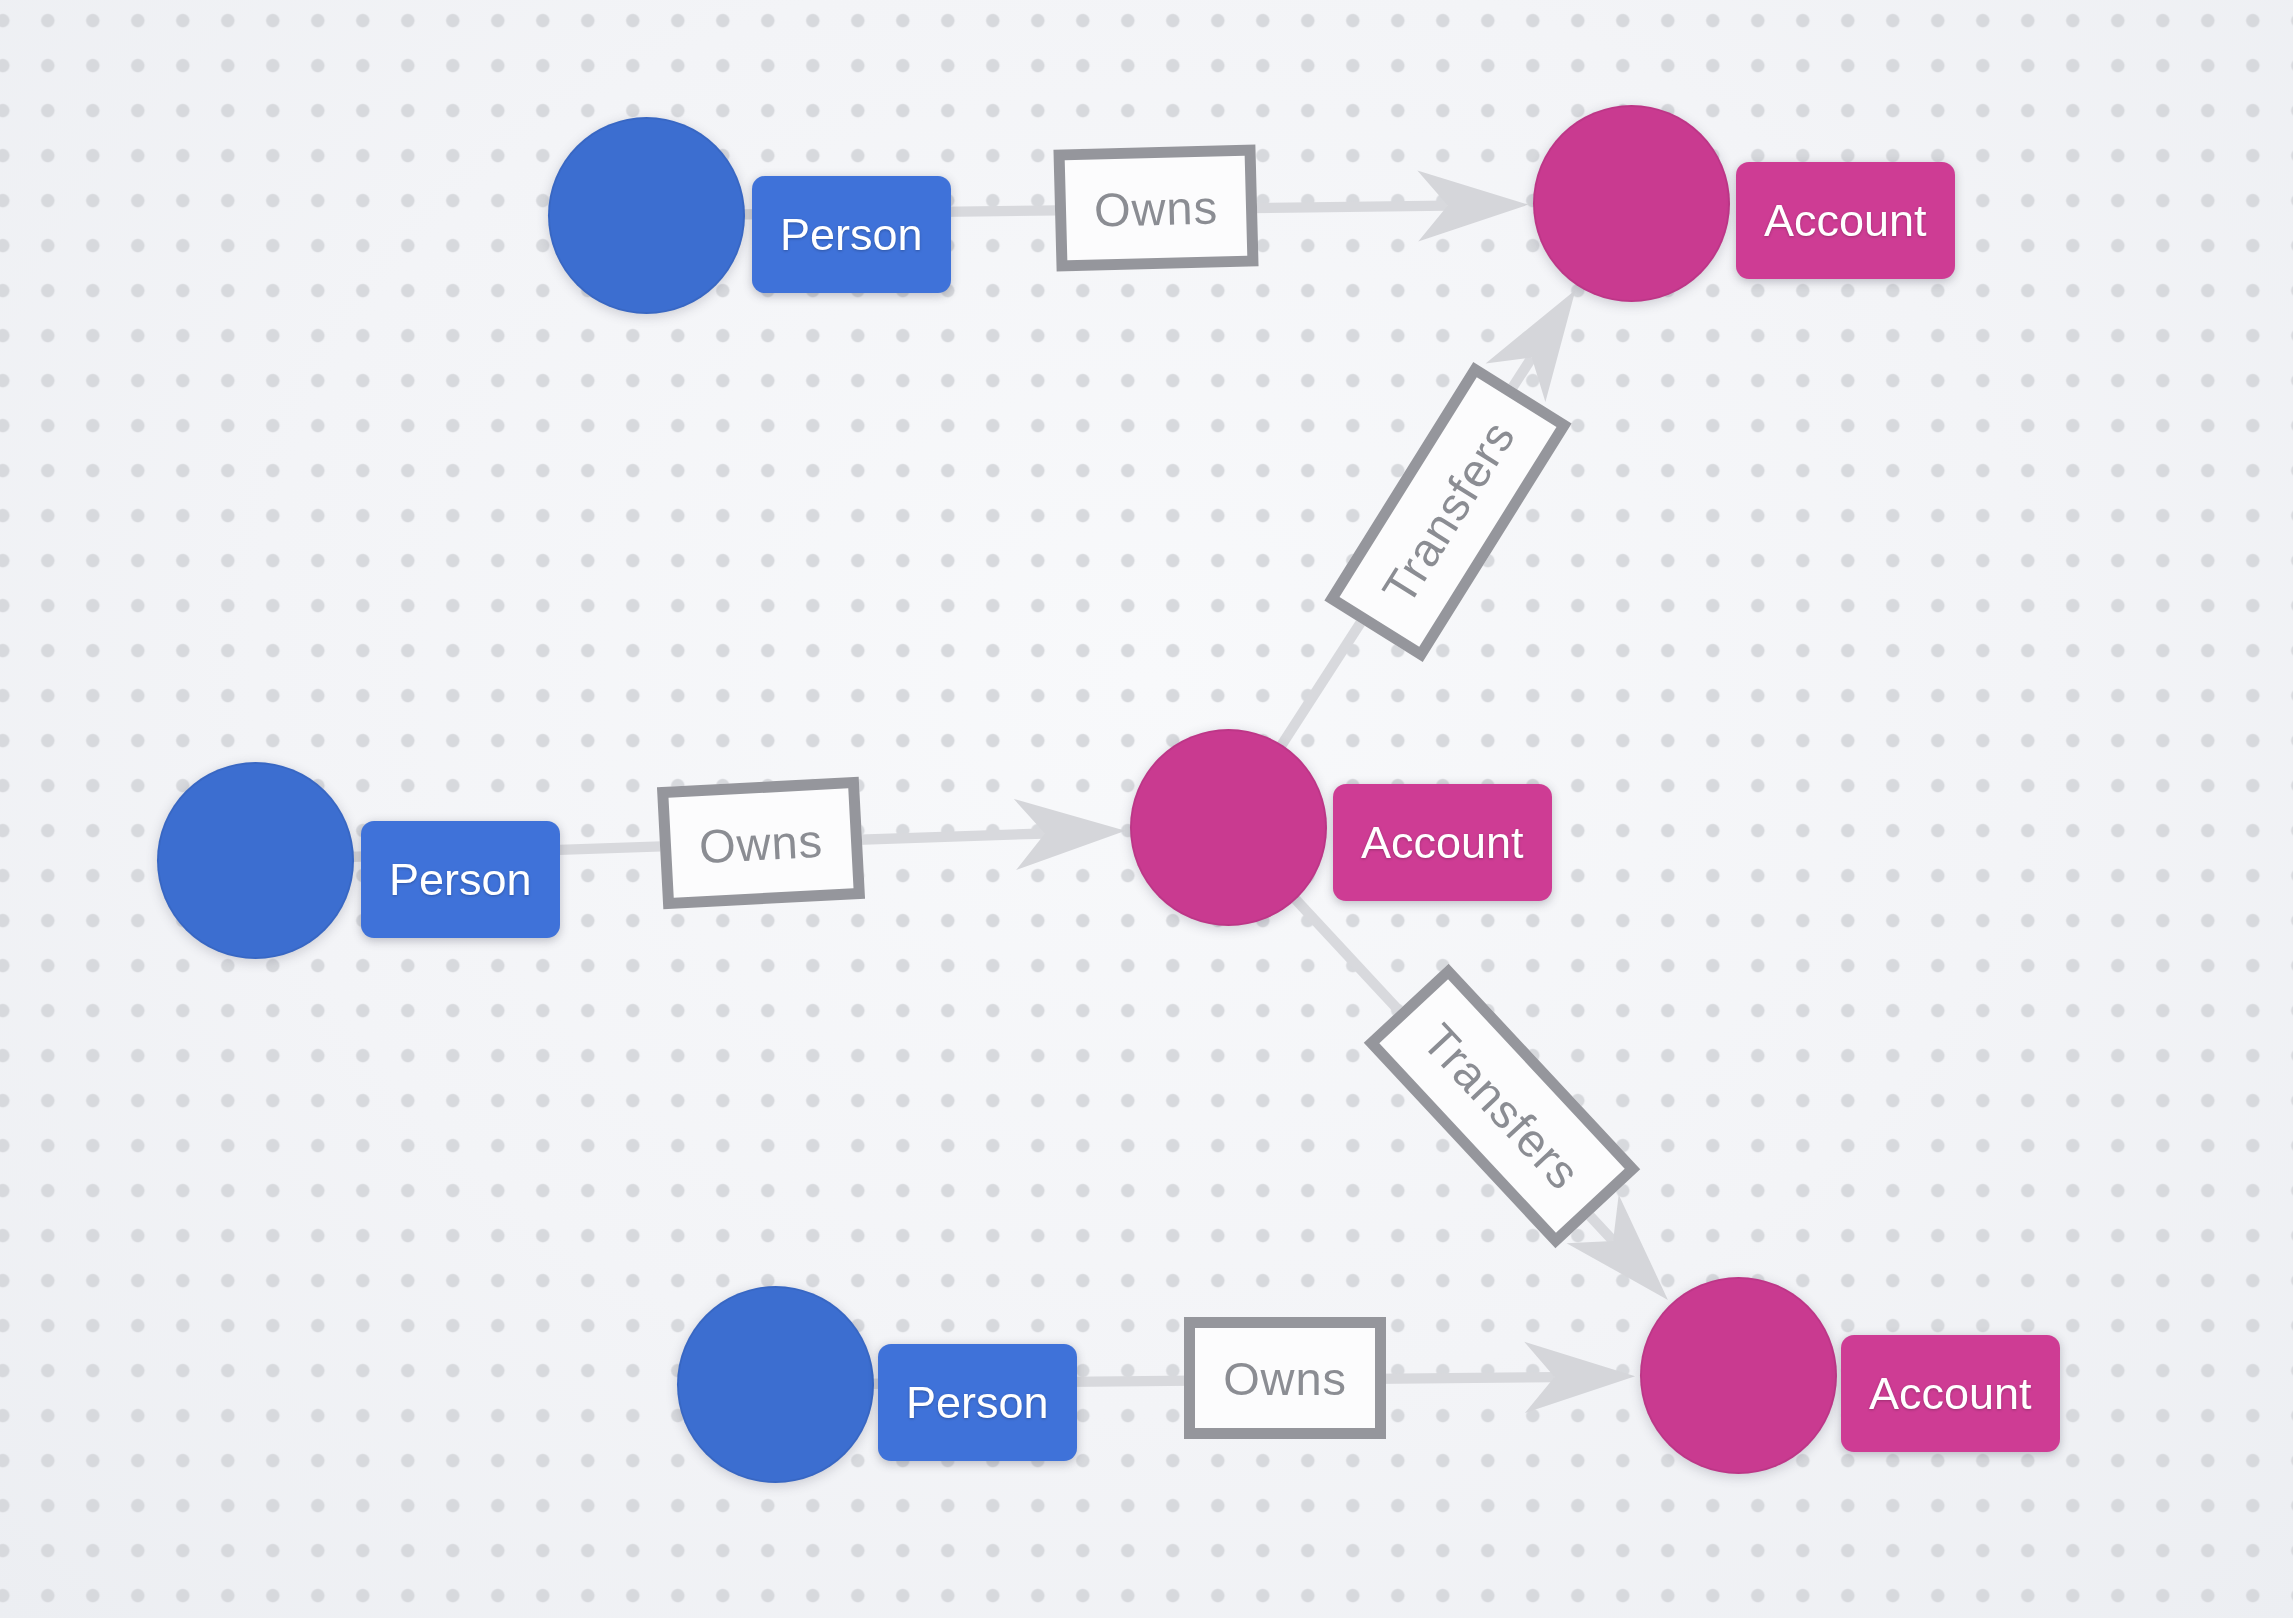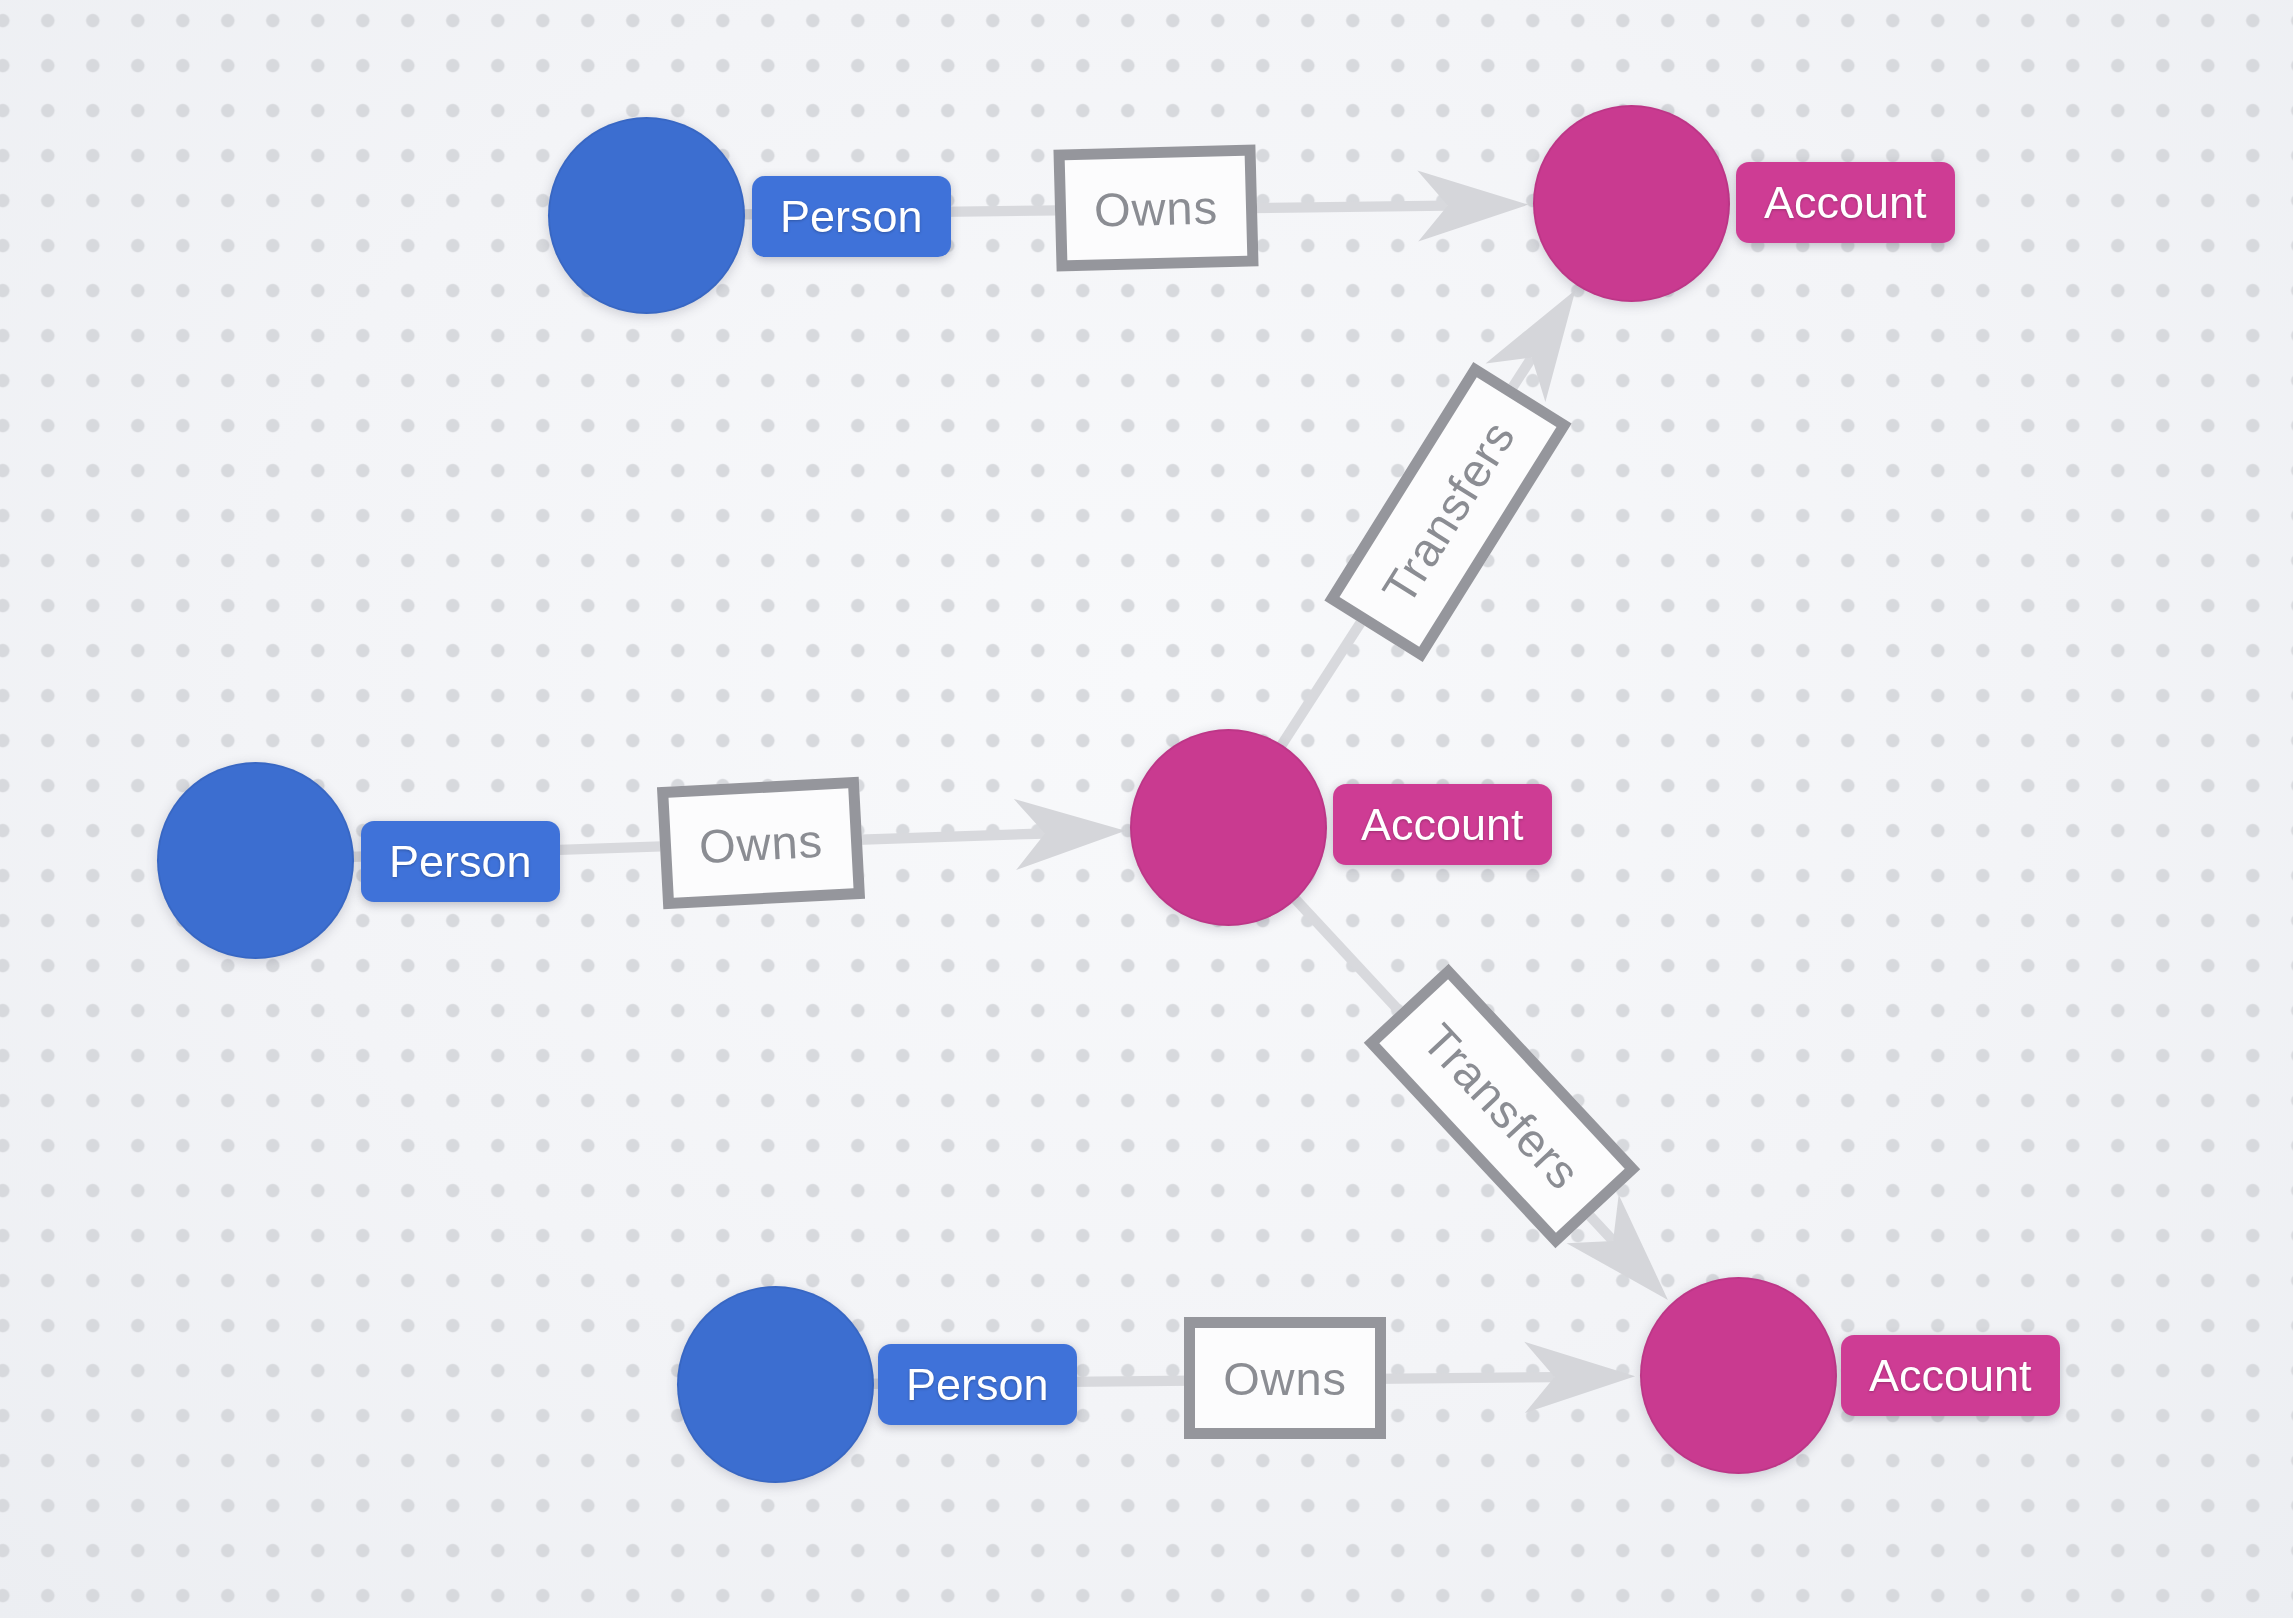--- a/index.html
+++ b/index.html
@@ -48,21 +48,21 @@
   }
   .node.person  { background: #3c6ed0; }
   .node.account { background: #c93a90; }
 
   .badge {
     position: absolute;
     z-index: 4;
     height: 81px;
     display: inline-flex;
     align-items: center;
-    padding: 0 28px;
+    padding: 18px 28px;
     border-radius: 13px;
     color: #ffffff;
     font-size: 45px;
     white-space: nowrap;
     box-shadow: 0 2.8px 9.4px rgba(60,60,80,0.30);
     text-shadow: 0 0.9px 2.8px rgba(0,0,0,0.25);
   }
   .badge.person  { background: #3f72d9; }
   .badge.account { background: #ce3c94; }
 </style>

